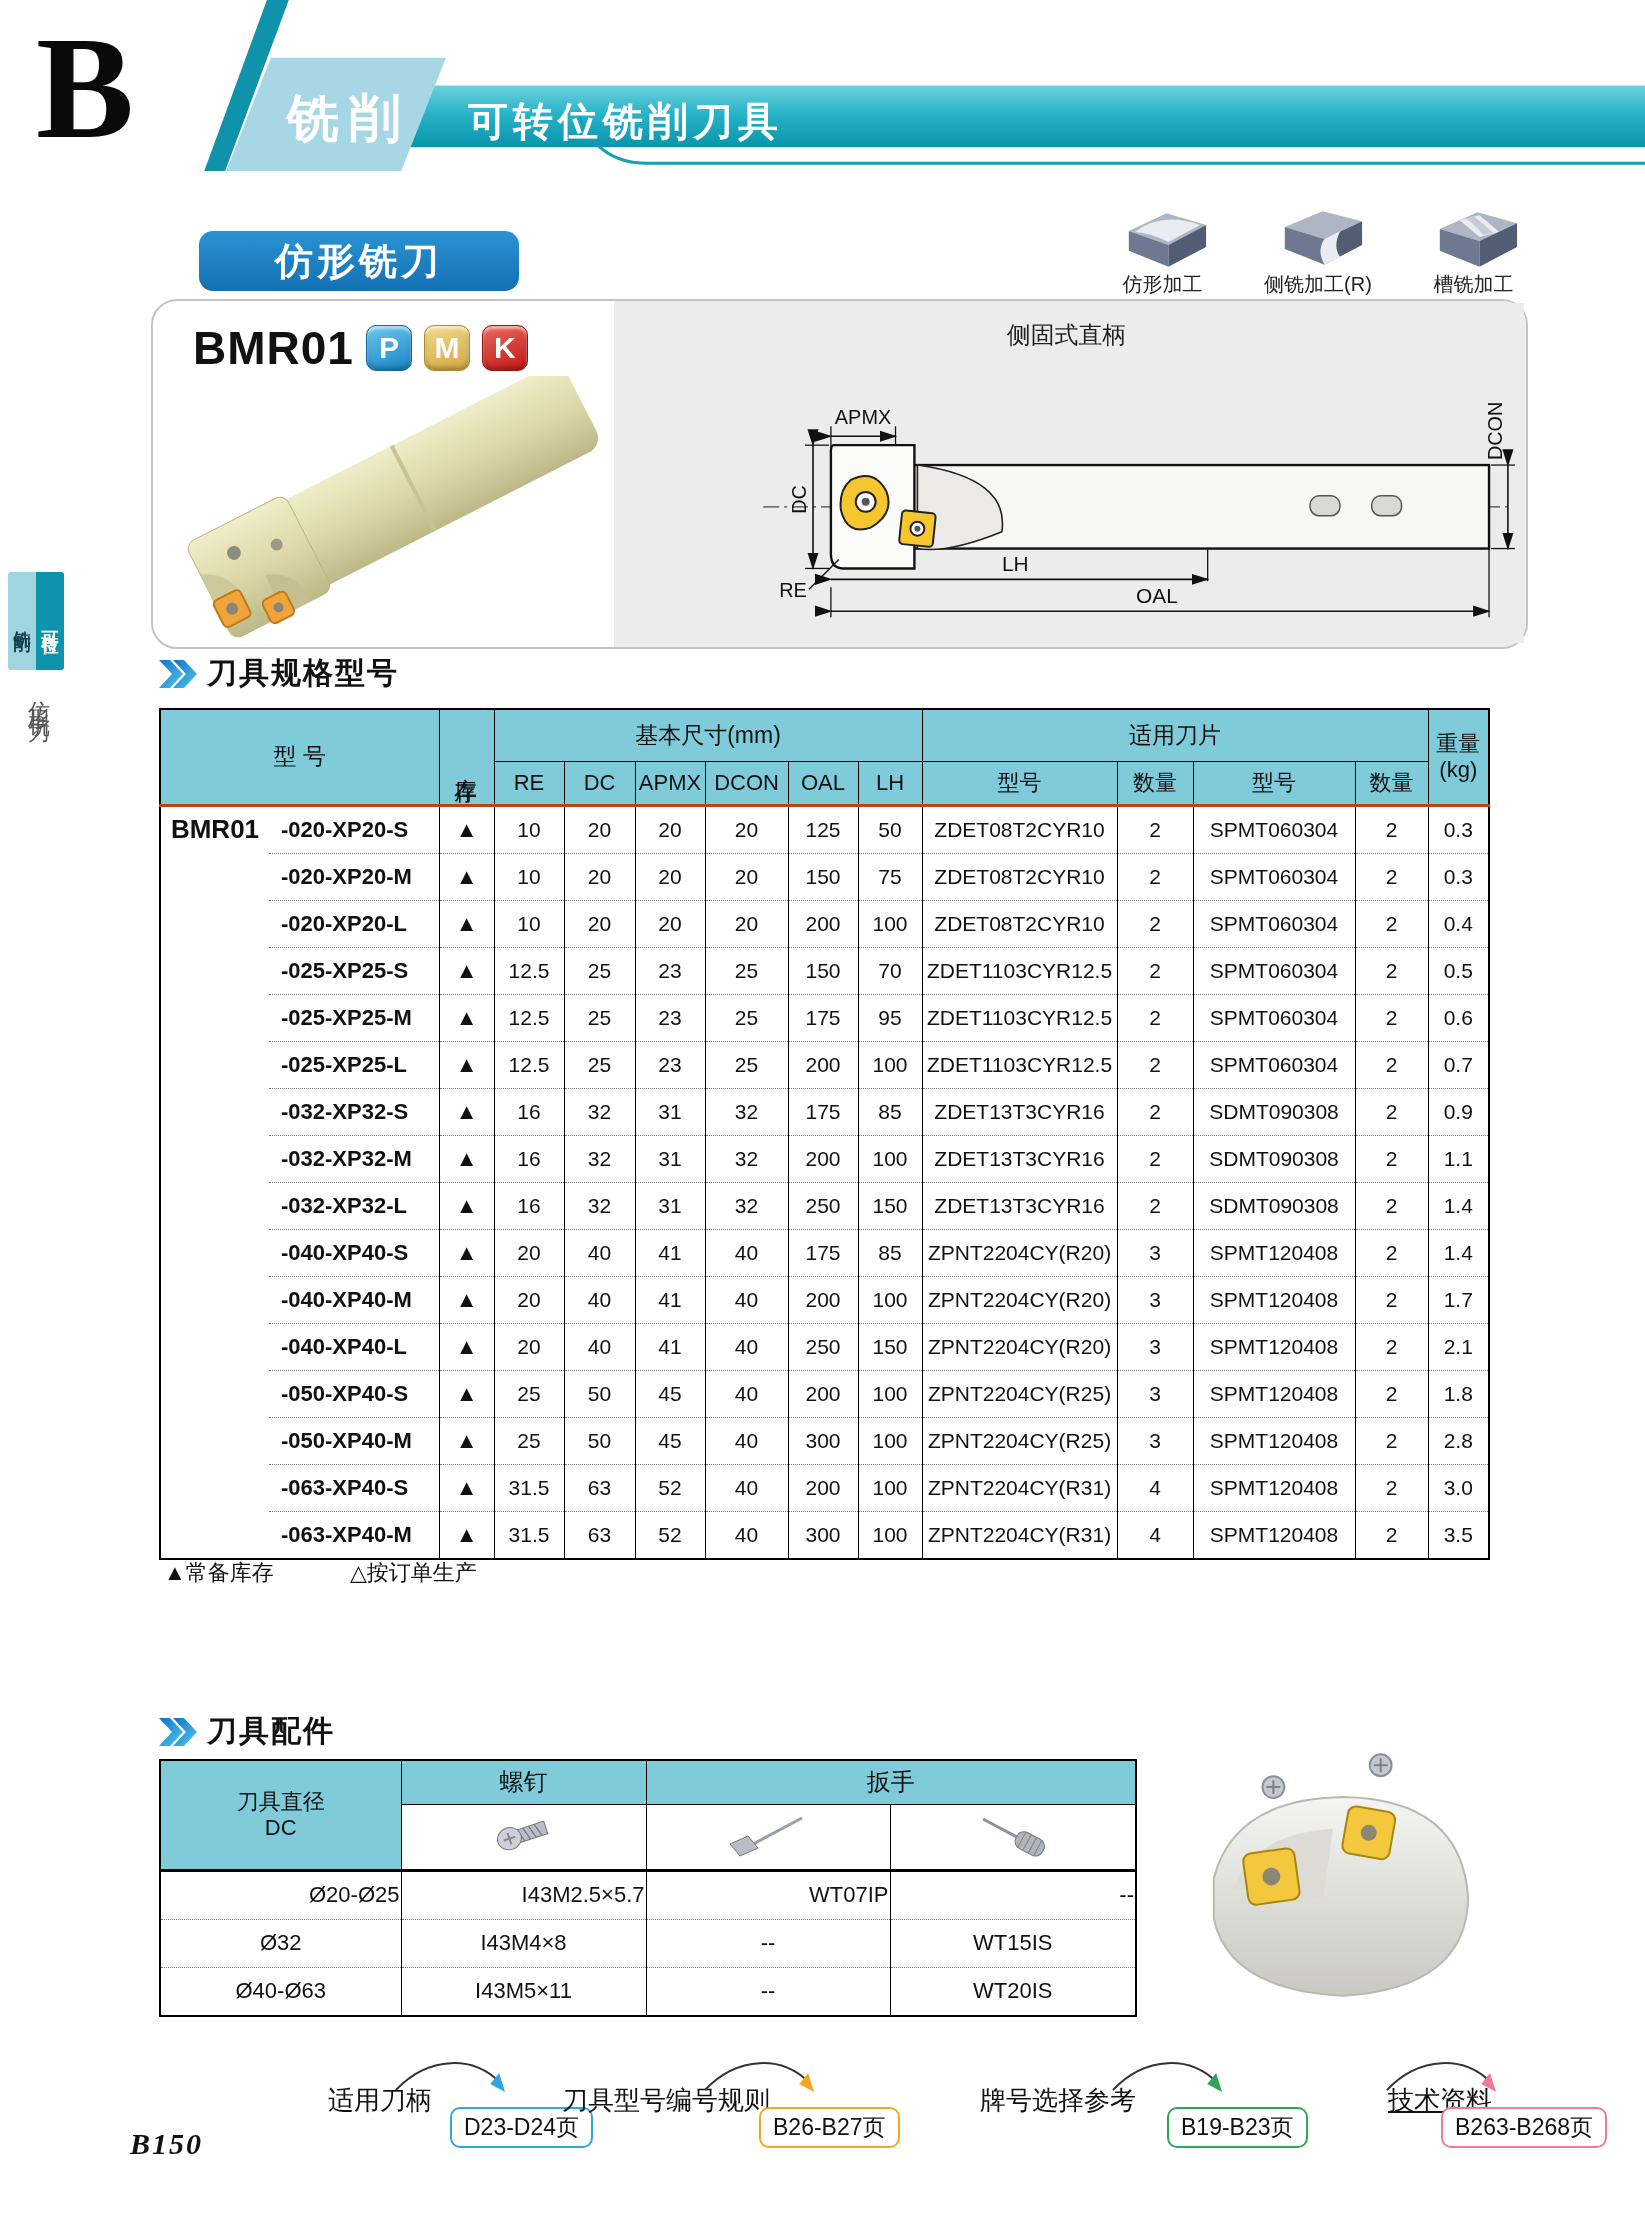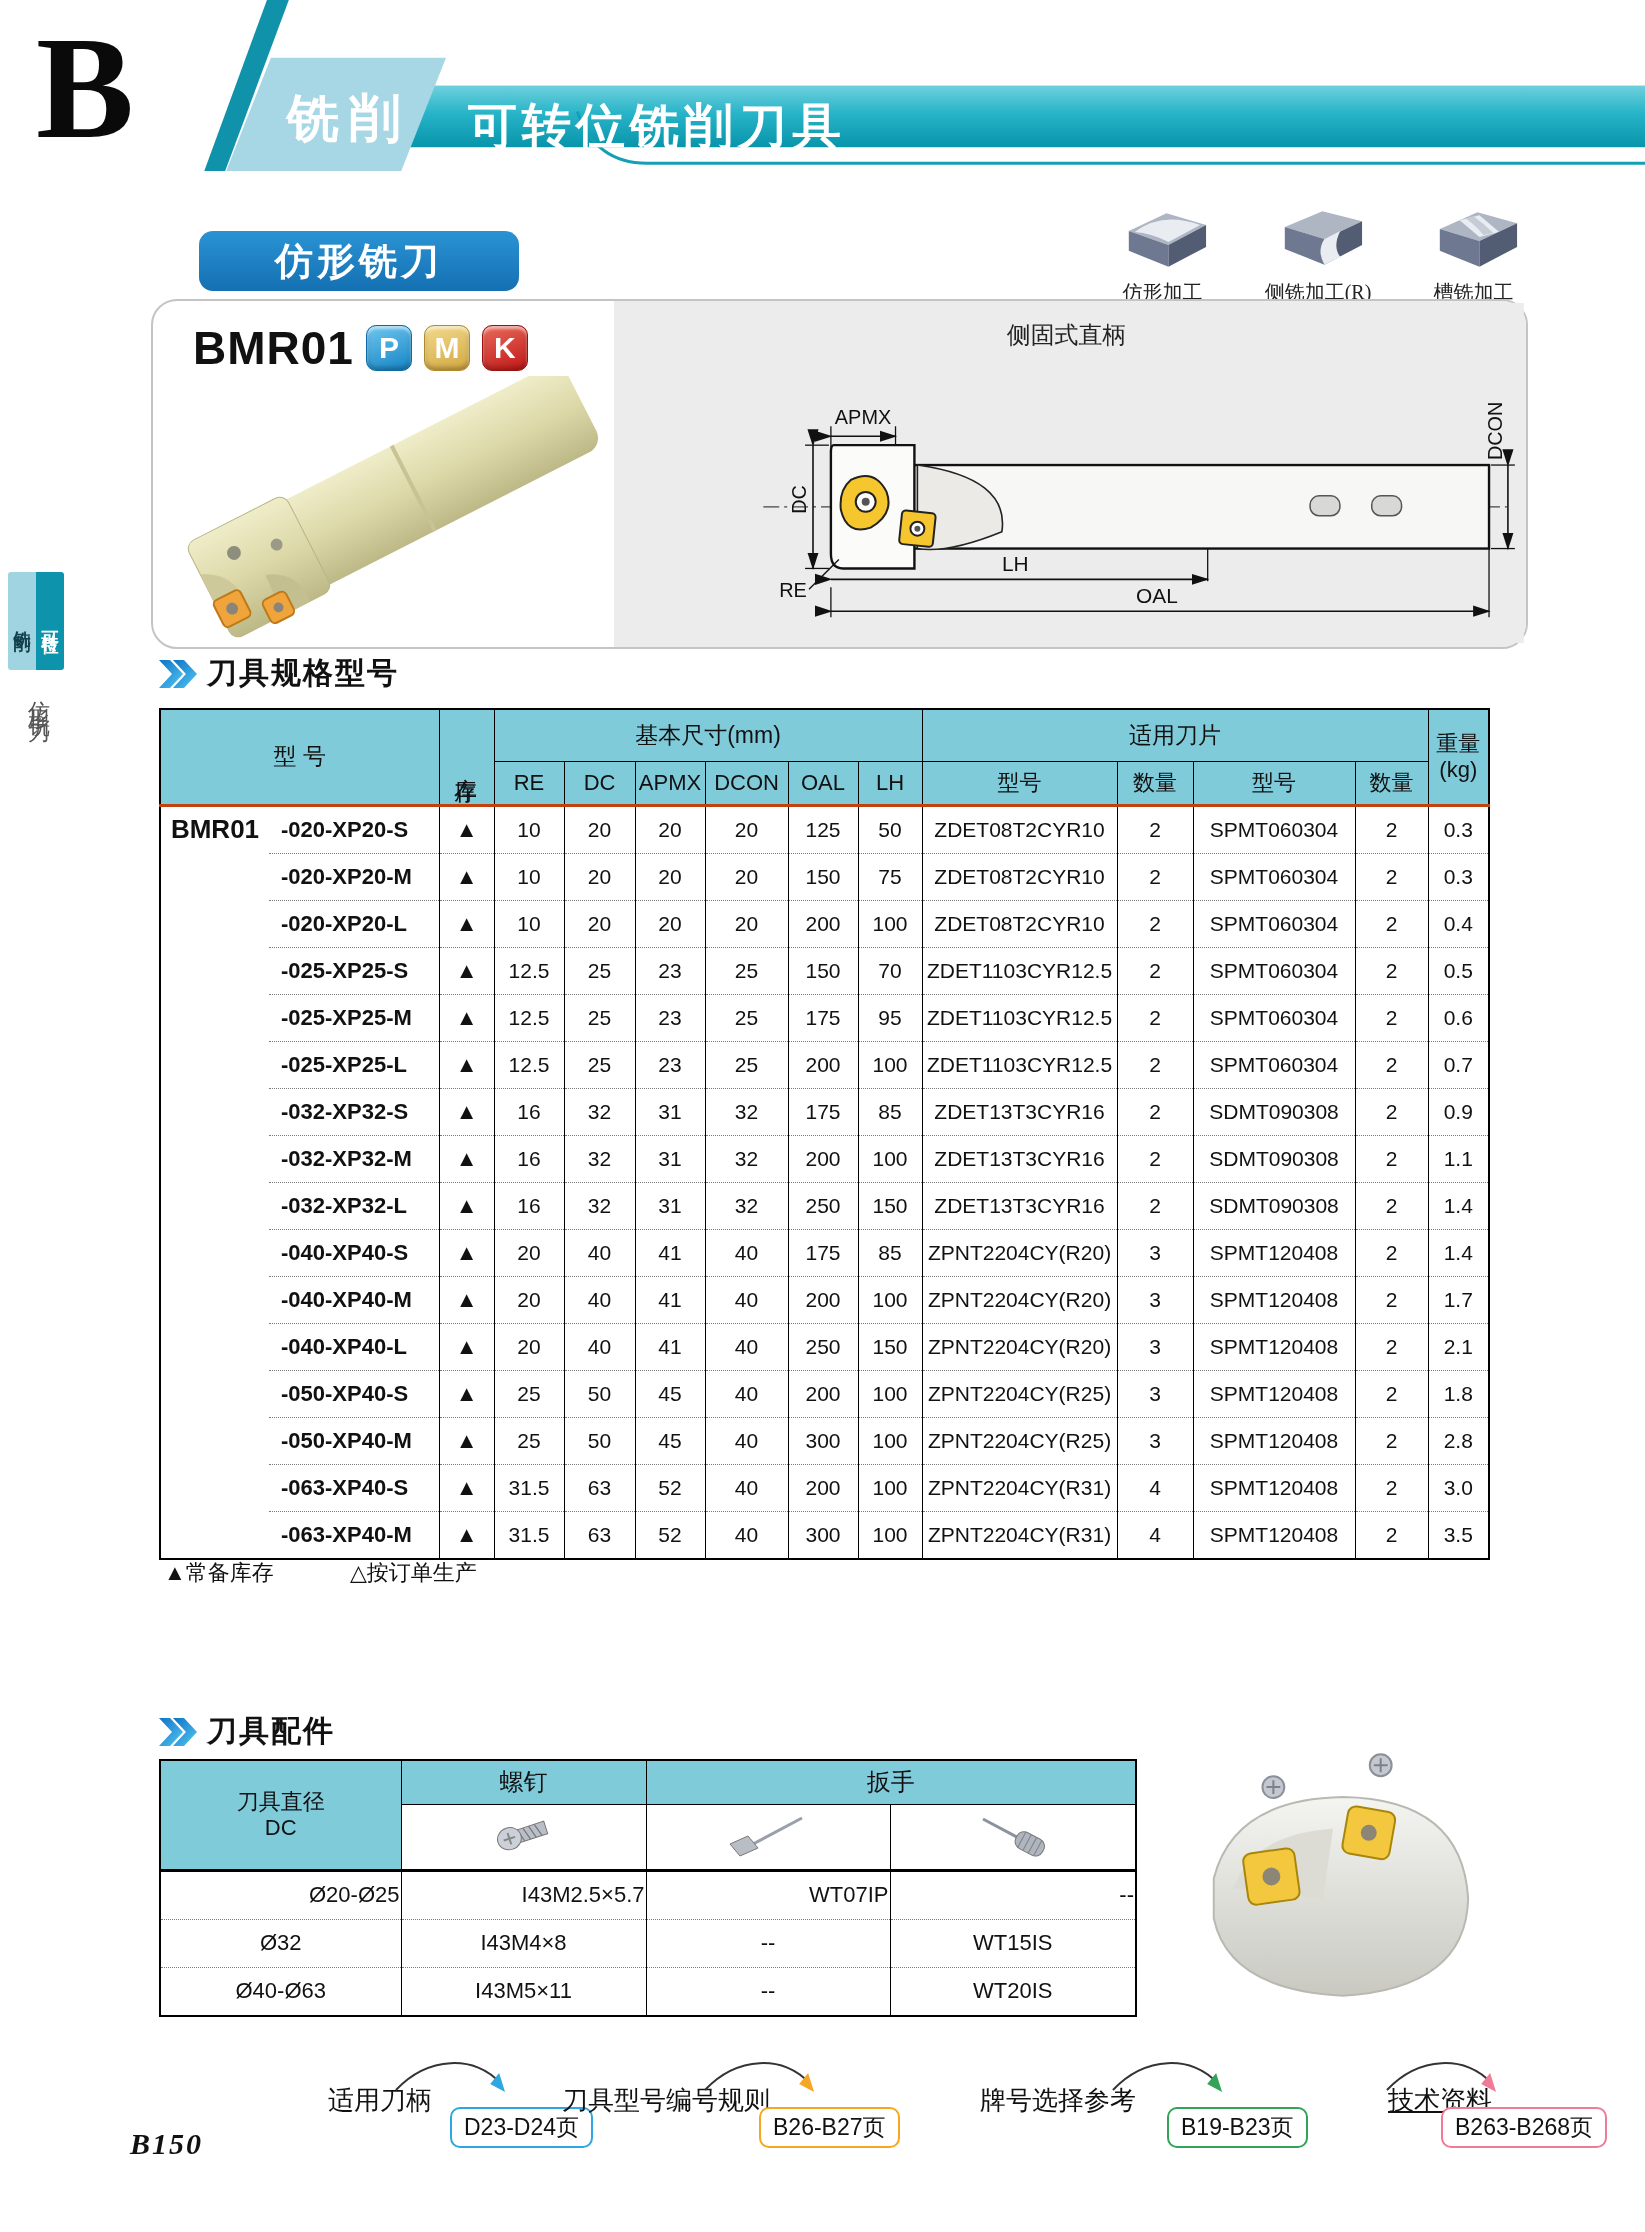--- a/index.html
+++ b/index.html
@@ -4,31 +4,31 @@
 <style>
   html,body{margin:0;padding:0;background:#fff;}
   .page{position:relative;width:1646px;height:2233px;background:#fff;overflow:hidden;
         font-family:"Liberation Sans","DejaVu Sans",sans-serif;color:#111;}
   .abs{position:absolute;}
 
   
   .b-letter{left:36px;top:14px;font-family:"Liberation Serif","DejaVu Serif",serif;
             font-weight:bold;font-size:147px;line-height:1;color:#0a0a0a;}
   .tab-label{left:287px;top:84px;font-size:52px;font-weight:bold;color:#fff;letter-spacing:10px;}
-  .band-title{left:468px;top:94px;font-size:49px;font-weight:bold;color:#fff;letter-spacing:5px;}
+  .band-title{left:468px;top:94px;font-size:40px;font-weight:bold;color:#fff;letter-spacing:5px;}
 
   
   .section-pill{left:199px;top:231px;width:320px;height:60px;background:linear-gradient(180deg,#2a93d4,#1470b2);
                 border-radius:14px;display:flex;align-items:center;justify-content:center;}
   .section-pill span{font-size:38px;font-weight:bold;color:#fff;letter-spacing:4px;}
 
   
   .mach{left:1093px;top:205px;width:450px;display:flex;justify-content:space-between;}
   .mach .mi{width:139px;display:flex;flex-direction:column;align-items:center;}
-  .mach .mi .cap{font-size:20px;color:#222;margin-top:10px;white-space:nowrap;font-family:Liberation Serif, serif;}
+  .mach .mi .cap{font-size:20px;color:#222;margin-top:2px;white-space:nowrap;}
 
   
   .panel{left:151px;top:299px;width:1373px;height:346px;border:2px solid #c4c4c4;border-radius:26px;background:#fff;}
   .panel-gray{position:absolute;left:461px;top:0;right:0;bottom:0;background:#ececec;border-radius:0 24px 24px 0;}
   .bmr-row{position:absolute;left:40px;top:20px;display:flex;align-items:center;gap:12px;}
   .bmr-title{font-size:46px;font-weight:bold;letter-spacing:1px;}
   .grade{width:44px;height:44px;border-radius:10px;display:flex;align-items:center;justify-content:center;
          font-size:30px;font-weight:bold;color:#fff;box-shadow:inset 0 3px 3px rgba(255,255,255,.55), inset 0 -3px 4px rgba(0,0,0,.25);}
   .grade.p{background:linear-gradient(160deg,#6fc6ee,#1584c4);border:1px solid #0d6aa5;}
   .grade.m{background:linear-gradient(160deg,#f3d98c,#d2a842);border:1px solid #b08a2a;}

